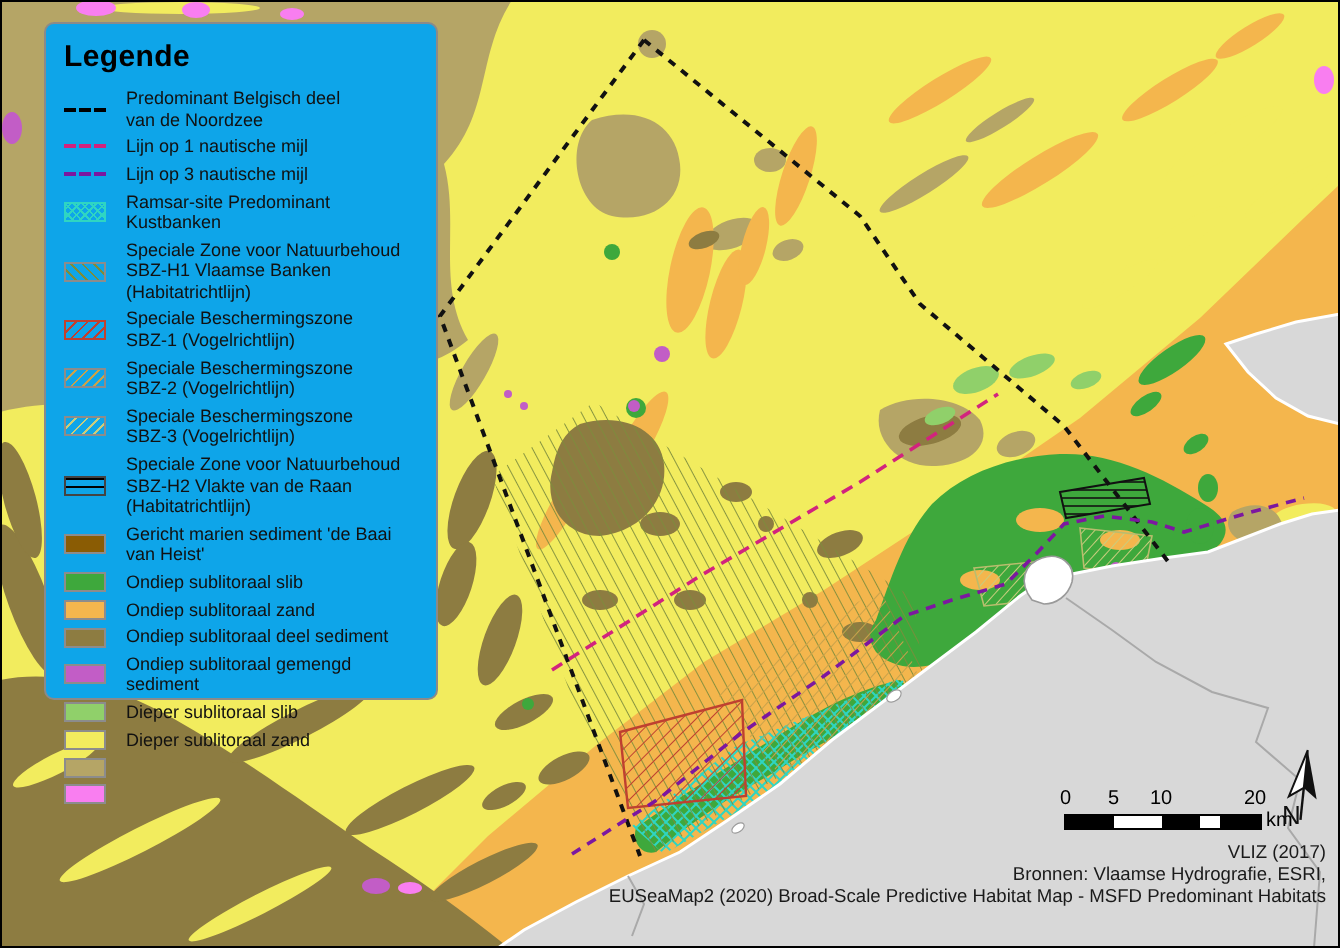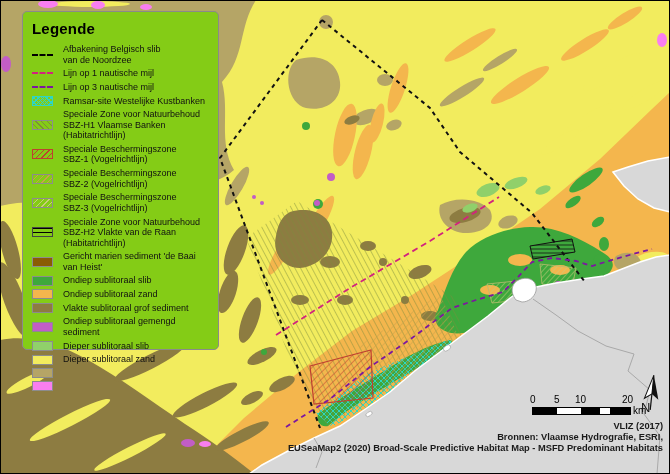--- a/index.html
+++ b/index.html
@@ -11,21 +11,21 @@
   .fy{fill:var(--c-yellow)} .fo{fill:var(--c-orange)} .fol{fill:var(--c-olive)}
   .ft{fill:var(--c-tan)} .fg{fill:var(--c-green)} .flg{fill:var(--c-lgreen)}
   .fm{fill:var(--c-magenta)} .fp{fill:var(--c-pink)} .fbr{fill:var(--c-brown)}
   .fland{fill:var(--c-land);stroke:var(--c-coast);stroke-width:1.5}
   .inborder{fill:none;stroke:var(--c-landline);stroke-width:1}
   .eezline{fill:none;stroke:var(--c-eez);stroke-width:2;stroke-dasharray:4 4}
   .ln12{fill:none;stroke:var(--c-nm12);stroke-width:1.8;stroke-dasharray:6 4}
   .ln3{fill:none;stroke:var(--c-nm3);stroke-width:1.8;stroke-dasharray:5 4}
 
   
-  .legend{position:absolute;left:22px;top:11px;width:197px;height:339px;background:#84cc16;
+  .legend{position:absolute;left:22px;top:11px;width:197px;height:339px;background:#0ea5e9;
     border:1px solid #8a8a8a;border-radius:5px;padding:6px 9px;box-sizing:border-box;z-index:20;}
   .legend h1{font-size:15px;margin:2px 0 7px 0;letter-spacing:0.2px;}
   .lrow{display:flex;align-items:center;gap:7px;margin-bottom:3.2px;}
   .lsymcol{width:24px;flex:0 0 24px;display:flex;justify-content:flex-start;}
   .ltext{font-size:9px;line-height:10.5px;white-space:pre-line;color:#111;}
   .lsym{width:21px;height:0;border-top:2px dashed #000;}
   .sym-12{border-top-color:var(--c-nm12);}
   .sym-3{border-top-color:var(--c-nm3);}
   .sw{width:21px;height:10px;border:1px solid #8c8c8c;box-sizing:border-box;background:#fff;}
   .sw-ramsar{border-color:var(--c-ramsar);
@@ -47,21 +47,21 @@
   .scalebar{position:absolute;left:528px;top:394px;width:120px;height:30px;z-index:20;font-size:10px;color:#000;}
   .scalebar .tick{position:absolute;top:0;}
   .bar{position:absolute;left:4px;top:13px;display:flex;width:97px;height:6px;border:1px solid #000;box-sizing:content-box;background:#fff;}
   .bar div{height:100%;}
   .kmlabel{position:absolute;left:105px;top:11px;font-size:10px;}
 
   .northwrap{position:absolute;left:640px;top:373px;z-index:20;}
   .nlabel{position:absolute;left:1px;top:27px;font-size:13px;color:#111;}
 
   .credits{position:absolute;right:7px;top:421px;width:420px;text-align:right;z-index:20;
-    font-size:9.3px;line-height:10.8px;color:#1a1a1a;font-weight:bold;}
+    font-size:9.3px;line-height:10.8px;color:#1a1a1a;}
 </style>
 </head>
 <body>
 
 <div id="stage">
 
   <svg class="map" width="670" height="474" viewBox="0 0 670 474">
     <defs>
       <pattern id="pH1" width="5" height="5" patternUnits="userSpaceOnUse" patternTransform="rotate(62)">
         <line x1="0" y1="0" x2="5" y2="0" style="stroke:var(--c-sbzh1);stroke-width:0.9"></line>
@@ -229,40 +229,40 @@
     <path class="ln3" d="M286,427 L330,399 L370,367 L412,338 L452,308 L476,300 L503,292 L518,277 L532,262 L552,258 L576,261 L592,266 L622,257 L652,249"></path>
   </svg>
 
   <div class="legend">
     <h1>Legende</h1>
 
     <div class="lrow">
       <span class="lsymcol">
           <span class="lsym"></span>
         </span>
-      <span class="ltext">Afbakening Belgisch slib
+      <span class="ltext">Predominant Belgisch deel
 van de Noordzee</span>
       </div>
     <div class="lrow">
       <span class="lsymcol">
           <span class="lsym sym-12"></span>
         </span>
       <span class="ltext">Lijn op 1 nautische mijl</span>
       </div>
     <div class="lrow">
       <span class="lsymcol">
           <span class="lsym sym-3"></span>
         </span>
       <span class="ltext">Lijn op 3 nautische mijl</span>
       </div>
     <div class="lrow">
       <span class="lsymcol">
           <span class="sw sw-ramsar"></span>
         </span>
-      <span class="ltext">Ramsar-site Westelijke Kustbanken</span>
+      <span class="ltext">Ramsar-site Predominant Kustbanken</span>
       </div>
     <div class="lrow">
       <span class="lsymcol">
           <span class="sw sw-h1"></span>
         </span>
       <span class="ltext">Speciale Zone voor Natuurbehoud
 SBZ-H1 Vlaamse Banken (Habitatrichtlijn)</span>
       </div>
     <div class="lrow">
       <span class="lsymcol">
@@ -307,21 +307,21 @@
     <div class="lrow">
       <span class="lsymcol">
           <span class="sw sw-orange"></span>
         </span>
       <span class="ltext">Ondiep sublitoraal zand</span>
       </div>
     <div class="lrow">
       <span class="lsymcol">
           <span class="sw sw-olive"></span>
         </span>
-      <span class="ltext">Vlakte sublitoraal grof sediment</span>
+      <span class="ltext">Ondiep sublitoraal deel sediment</span>
       </div>
     <div class="lrow">
       <span class="lsymcol">
           <span class="sw sw-magenta"></span>
         </span>
       <span class="ltext">Ondiep sublitoraal gemengd sediment</span>
       </div>
     <div class="lrow">
       <span class="lsymcol">
           <span class="sw sw-lgreen"></span>

